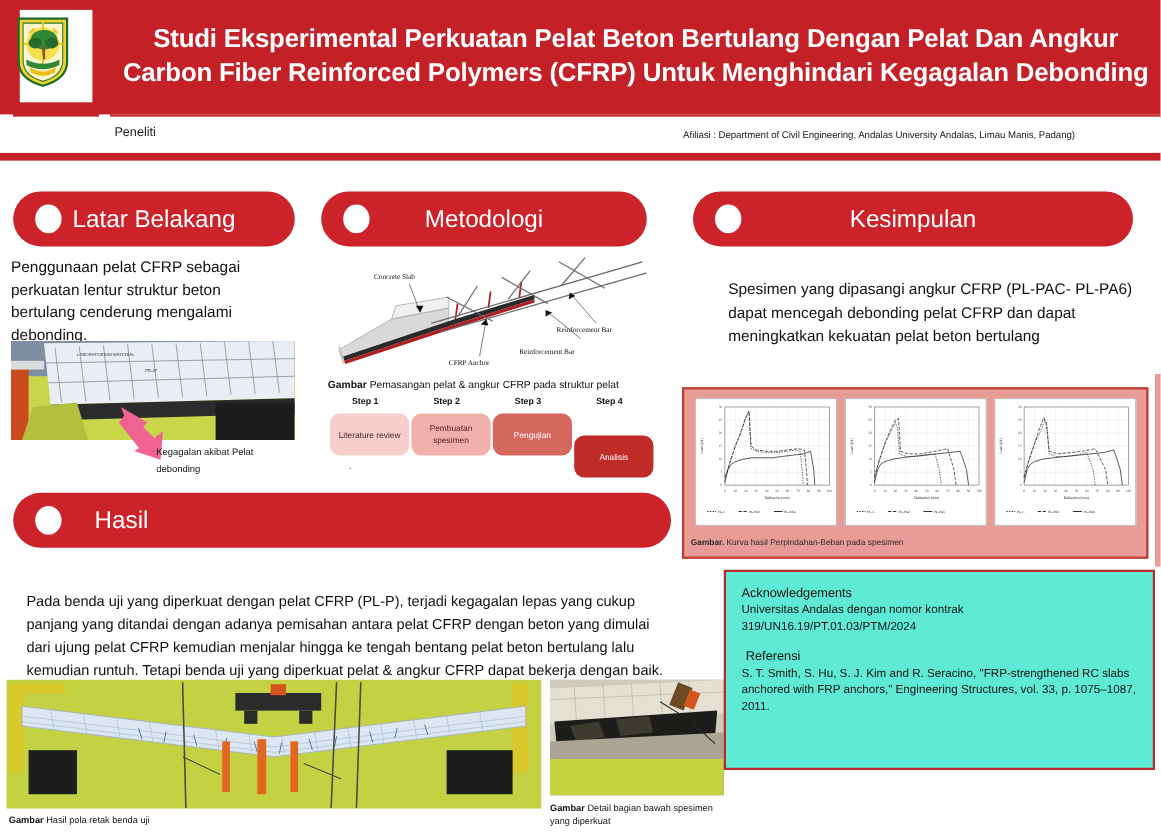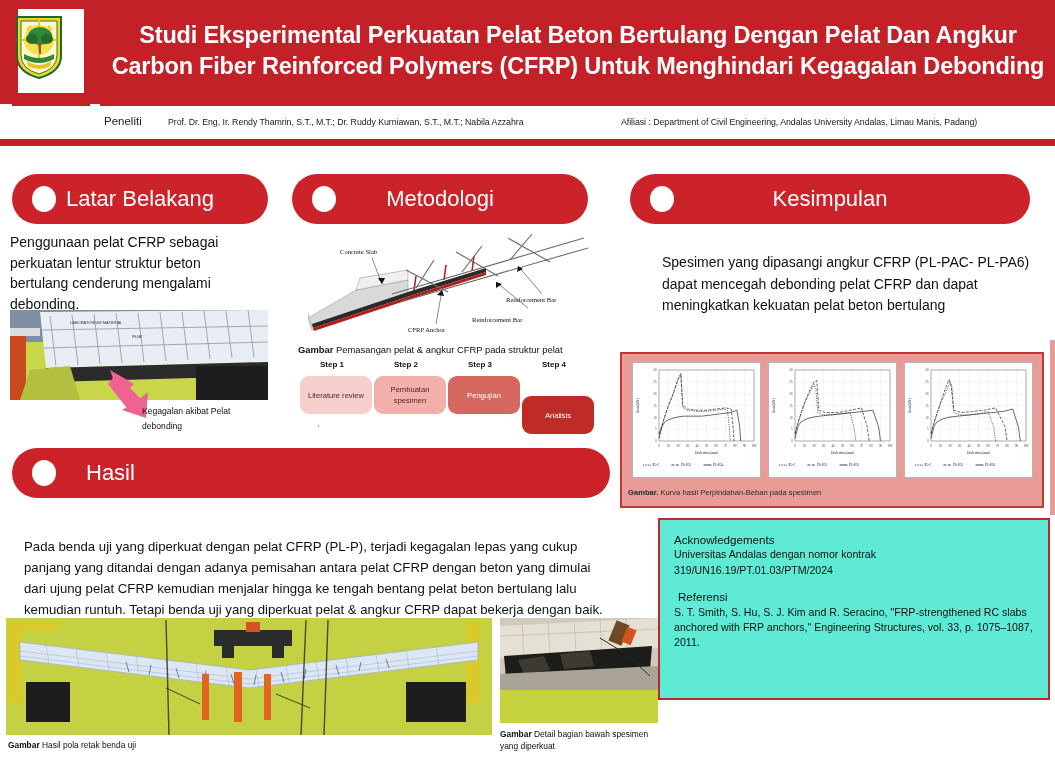--- a/index.html
+++ b/index.html
@@ -228,21 +228,20 @@
     <path d="M13 47 Q25 55 37 47 L36 52 Q25 58 14 52 Z" fill="#e8c11a"></path>
   </svg>
 
   <div class="header-title">
     <div>Studi Eksperimental Perkuatan Pelat Beton Bertulang Dengan Pelat Dan Angkur</div>
     <div>Carbon Fiber Reinforced Polymers (CFRP) Untuk Menghindari Kegagalan Debonding</div>
   </div>
 
   <div class="authors-row"></div>
   <div class="peneliti-label">Peneliti</div>
-  <div class="peneliti-value">Prof. Dr. Eng, Ir. Rendy Thamrin, S.T., M.T.; Dr. Ruddy Kurniawan, S.T., M.T.; Nabila Azzahra</div>
   <div class="afiliasi">Afiliasi : Department of Civil Engineering, Andalas University Andalas, Limau Manis, Padang)</div>
   <div class="header-bottom-bar"></div>
 </div>
 
 <div class="pill pill-latar center">
   <div class="dot"></div>
   <div class="pill-label">Latar Belakang</div>
 </div>
 <div class="latar-text">Penggunaan pelat CFRP sebagai perkuatan lentur struktur beton bertulang cenderung mengalami debonding.</div>
 

